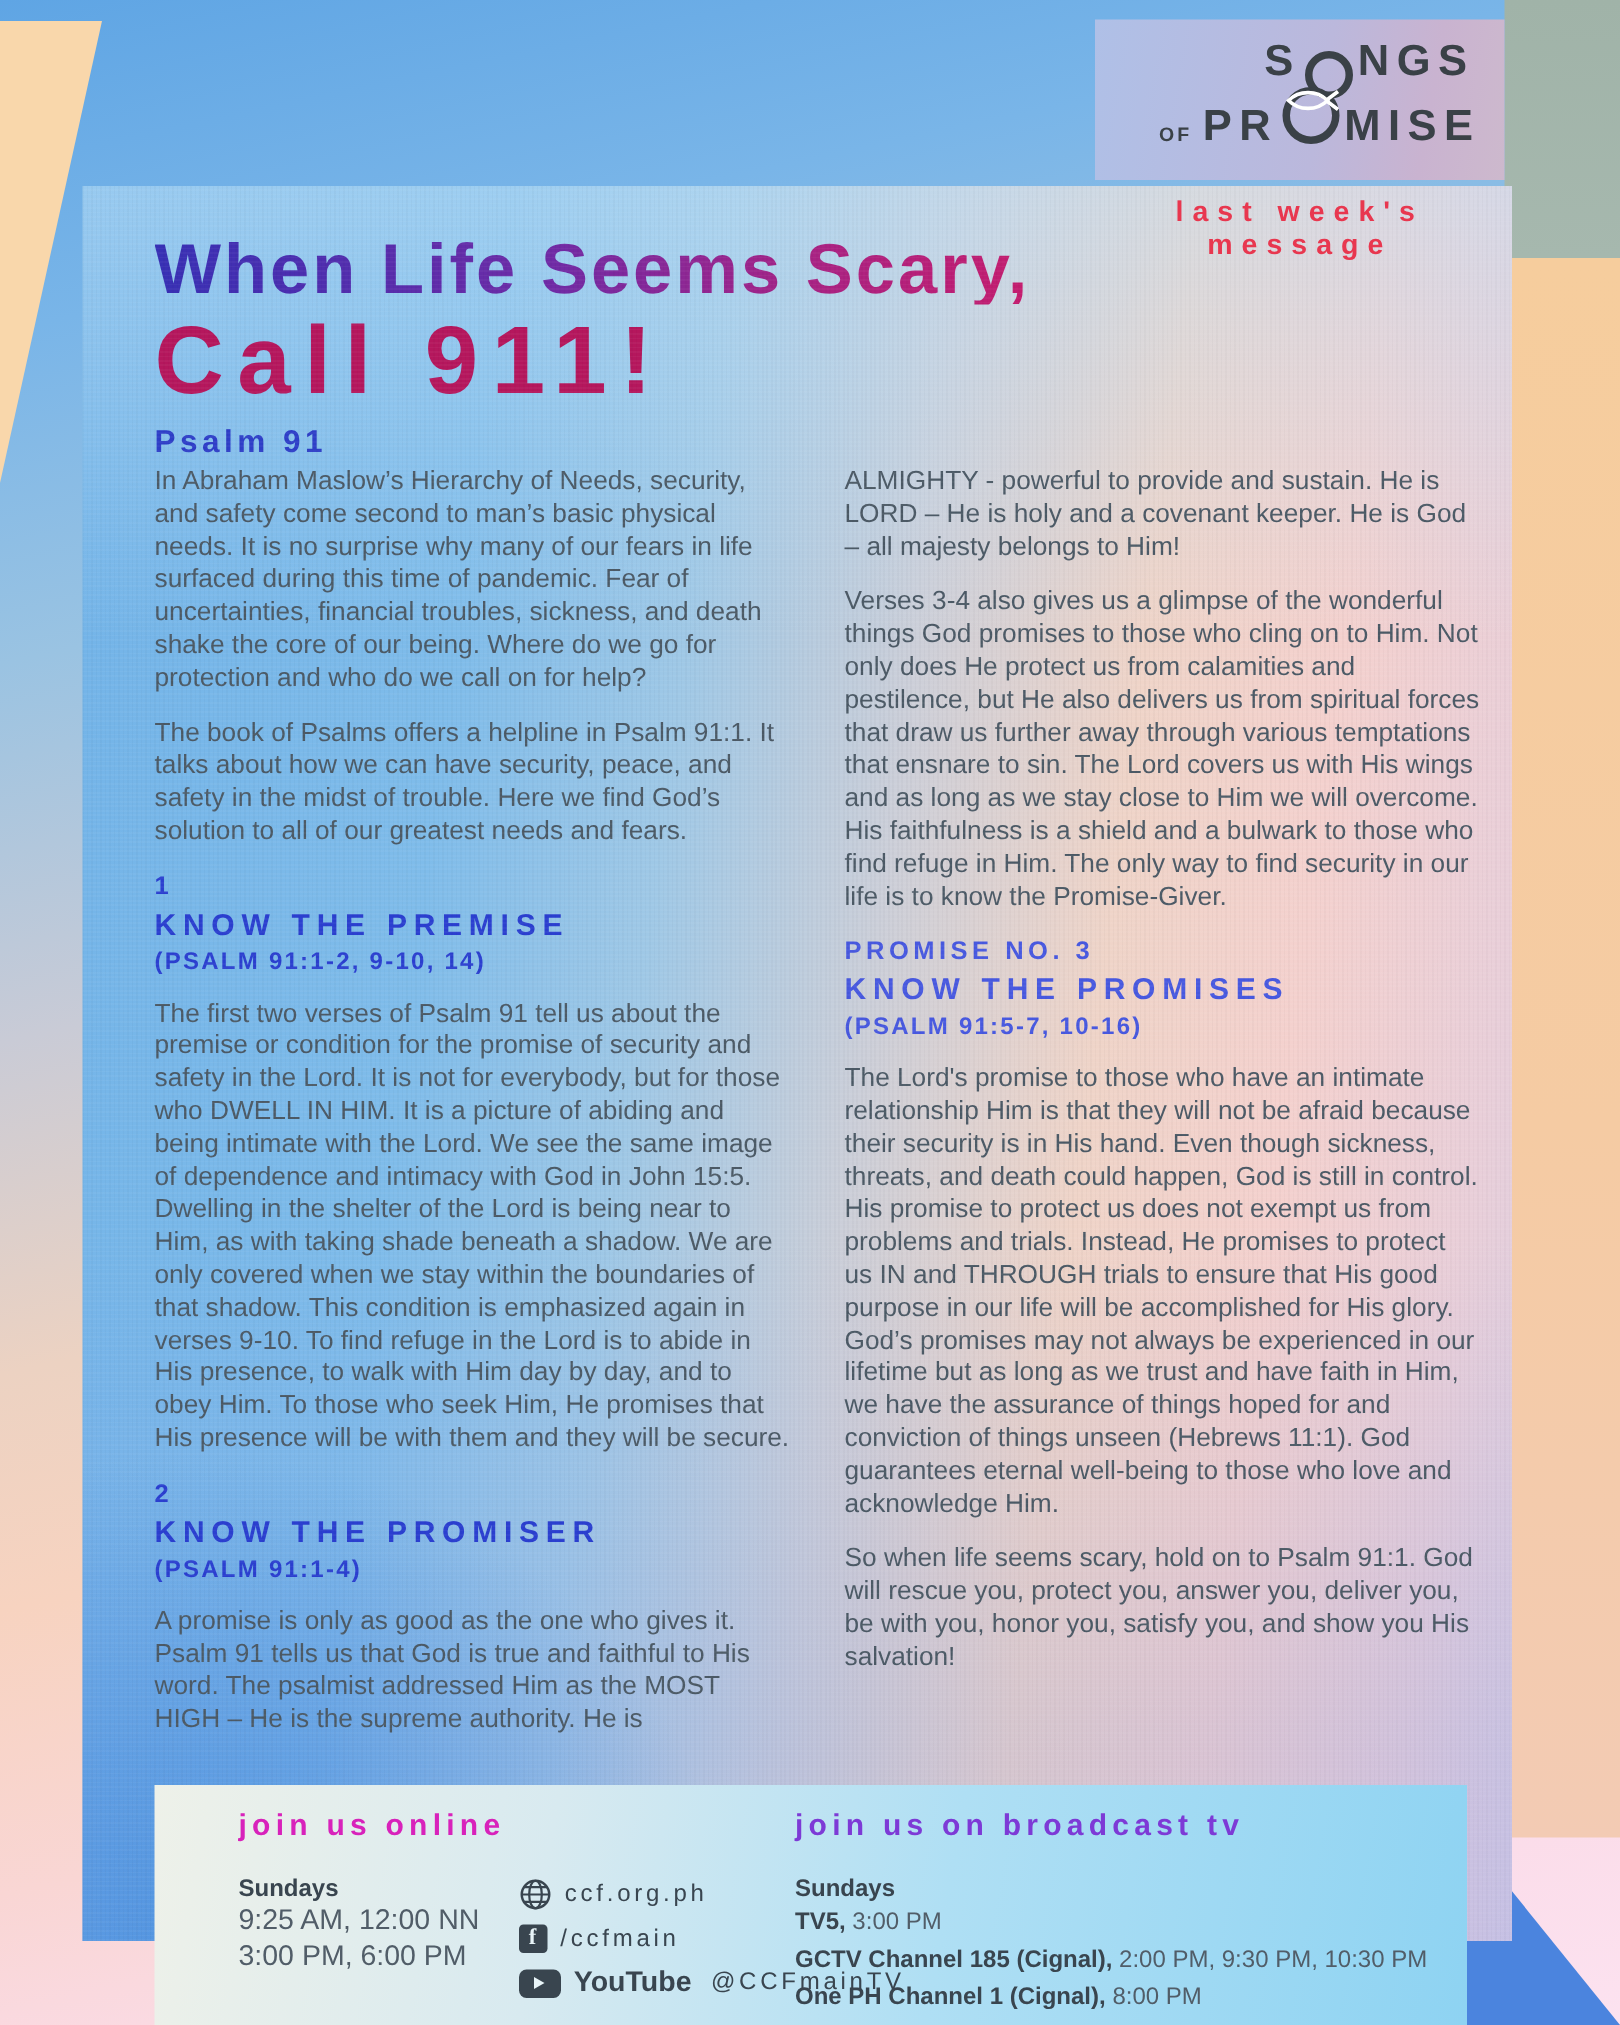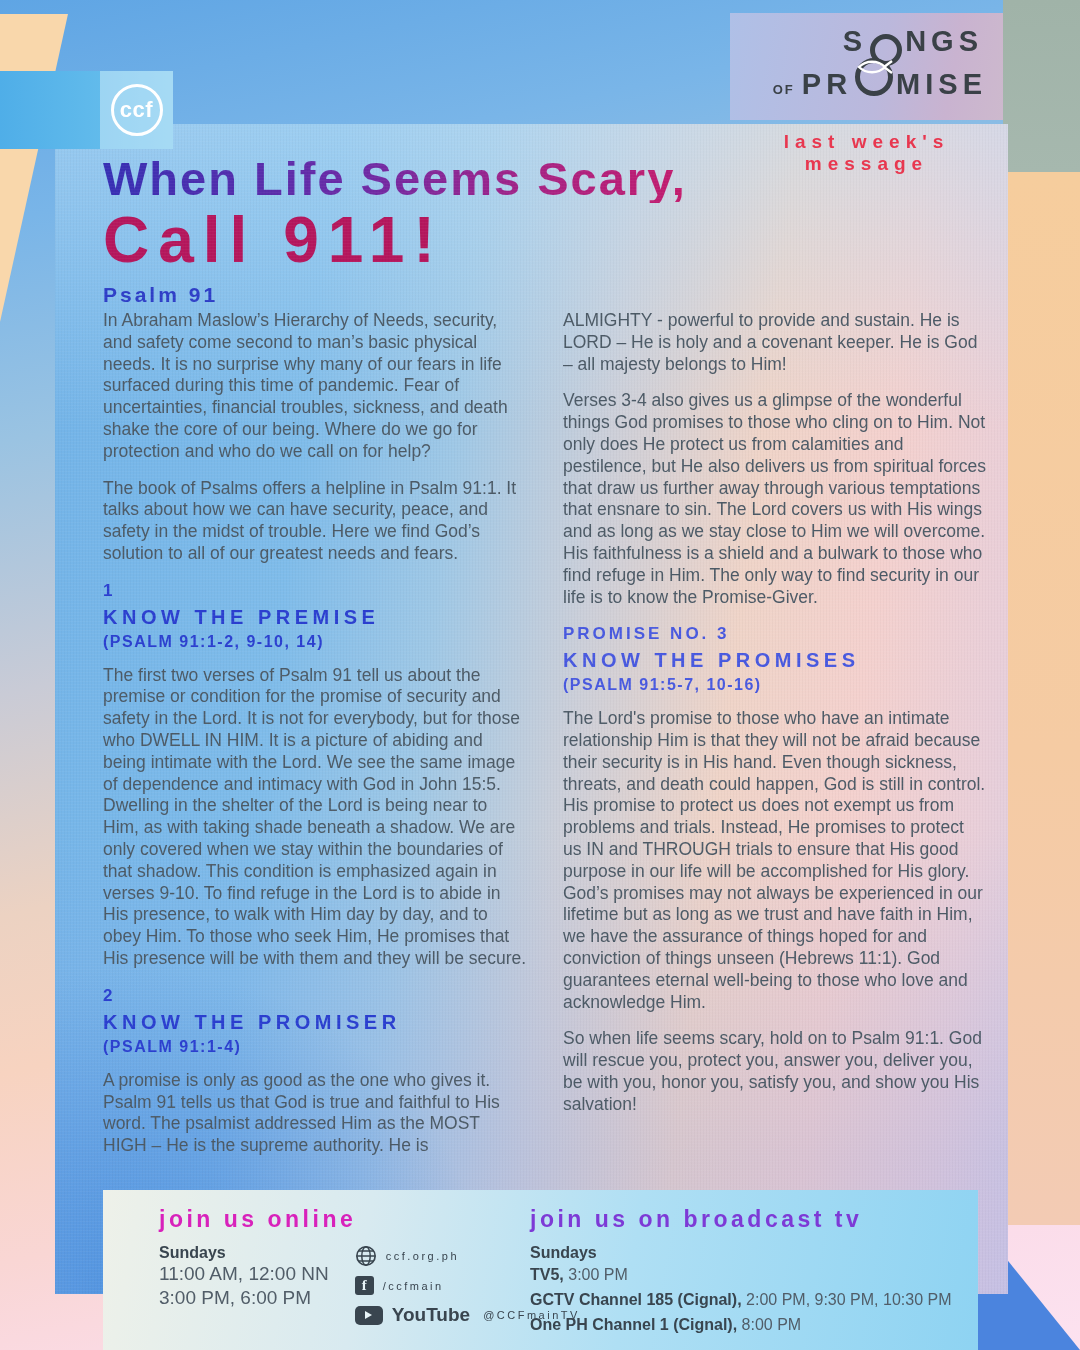--- a/index.html
+++ b/index.html
@@ -75,30 +75,30 @@
   .fish{position:absolute;top:45px;right:106px;width:40px;height:18px;}
   .lastweek{position:absolute;left:730px;top:131px;width:273px;text-align:center;
     font-size:19px;font-weight:700;letter-spacing:6px;color:#E8374F;}
 
   
   .footer-panel{position:absolute;left:103px;top:1190px;width:875px;height:160px;
     background:linear-gradient(100deg,#EEF1E9 0%,#D8EAF0 30%,#AFDFF4 60%,#8ED3F2 100%);}
   .f-col{position:absolute;top:16px;}
   .f-col.online{left:56px;}
   .f-col.broadcast{left:427px;}
-  .f-heading{font-size:23px;font-weight:800;letter-spacing:3.5px;margin-bottom:10px;}
+  .f-heading{font-size:20px;font-weight:800;letter-spacing:3.5px;margin-bottom:21px;}
   .online .f-heading{color:#D822BB;}
   .broadcast .f-heading{color:#7D3AD6;}
   .f-day{font-size:16px;font-weight:700;color:#39454F;line-height:1.2;}
   .f-time{font-size:19px;color:#515D68;line-height:24px;}
   .online-row{display:flex;gap:26px;}
   .times{min-width:150px;}
   .links{padding-top:2px;}
   .link-row{display:flex;align-items:center;gap:9px;margin-bottom:9px;color:#39454F;}
-  .link-label{font-size:11px;letter-spacing:2.5px;color:#39454F;}
+  .link-label{font-size:16px;letter-spacing:2.5px;color:#39454F;}
   .globe{width:22px;height:22px;}
   .fb-ic{width:19px;height:19px;background:#39454F;color:#E8F4F8;border-radius:3px;
     display:flex;align-items:center;justify-content:center;
     font-weight:700;font-size:15px;font-family:"Liberation Serif",serif;}
   .yt-ic{width:28px;height:19px;background:#39454F;border-radius:5px;
     display:flex;align-items:center;justify-content:center;}
   .yt-tri{width:0;height:0;border-left:7px solid #E8F4F8;
     border-top:4.5px solid transparent;border-bottom:4.5px solid transparent;}
   .yt-word{font-weight:800;font-size:19px;color:#39454F;margin-right:4px;letter-spacing:0;}
   .b-row{font-size:16px;line-height:25px;color:#515D68;}
@@ -148,27 +148,20 @@
           <div class="sect-num">PROMISE NO. 3</div>
           <div class="sect-title">KNOW THE PROMISES</div>
           <div class="sect-ref">(PSALM 91:5-7, 10-16)</div>
         </div>
         <p>The Lord's promise to those who have an intimate relationship Him is that they will not be afraid because their security is in His hand. Even though sickness, threats, and death could happen, God is still in control. His promise to protect us does not exempt us from problems and trials. Instead, He promises to protect us IN and THROUGH trials to ensure that His good purpose in our life will be accomplished for His glory. God’s promises may not always be experienced in our lifetime but as long as we trust and have faith in Him, we have the assurance of things hoped for and conviction of things unseen (Hebrews 11:1). God guarantees eternal well-being to those who love and acknowledge Him.</p>
         <p>So when life seems scary, hold on to Psalm 91:1. God will rescue you, protect you, answer you, deliver you, be with you, honor you, satisfy you, and show you His salvation!</p>
       </div>
     </div>
   </div>
 
-  <div class="ccf-band">
-    <div class="ccf-chip">
-      <div class="ccf-circle">
-        <span>ccf</span>
-      </div>
-    </div>
-  </div>
 
   <div class="songs-panel">
     <div class="logo-row1">
       <span>S</span>
         <span class="ring ring-sm"></span>
         <span>NGS</span>
     </div>
     <div class="logo-row2">
       <span class="of">OF</span>
         <span>PR</span>
@@ -182,21 +175,21 @@
   </div>
   <div class="lastweek">last week's message</div>
 
   <div class="footer-panel">
 
     <div class="f-col online">
       <div class="f-heading">join us online</div>
       <div class="online-row">
         <div class="times">
           <div class="f-day">Sundays</div>
-          <div class="f-time">11:00 AM, 12:00 NN</div>
+          <div class="f-time">9:25 AM, 12:00 NN</div>
           <div class="f-time">3:00 PM, 6:00 PM</div>
         </div>
         <div class="links">
           <div class="link-row">
             <svg class="globe" viewBox="0 0 24 24">
               <circle cx="12" cy="12" r="10" fill="none" stroke="#39454F" stroke-width="1.8"></circle>
               <ellipse cx="12" cy="12" rx="4.6" ry="10" fill="none" stroke="#39454F" stroke-width="1.6"></ellipse>
               <path d="M2 12 H22 M3.6 6.6 H20.4 M3.6 17.4 H20.4" fill="none" stroke="#39454F" stroke-width="1.6"></path>
             </svg>
             <span class="link-label">ccf.org.ph</span>

